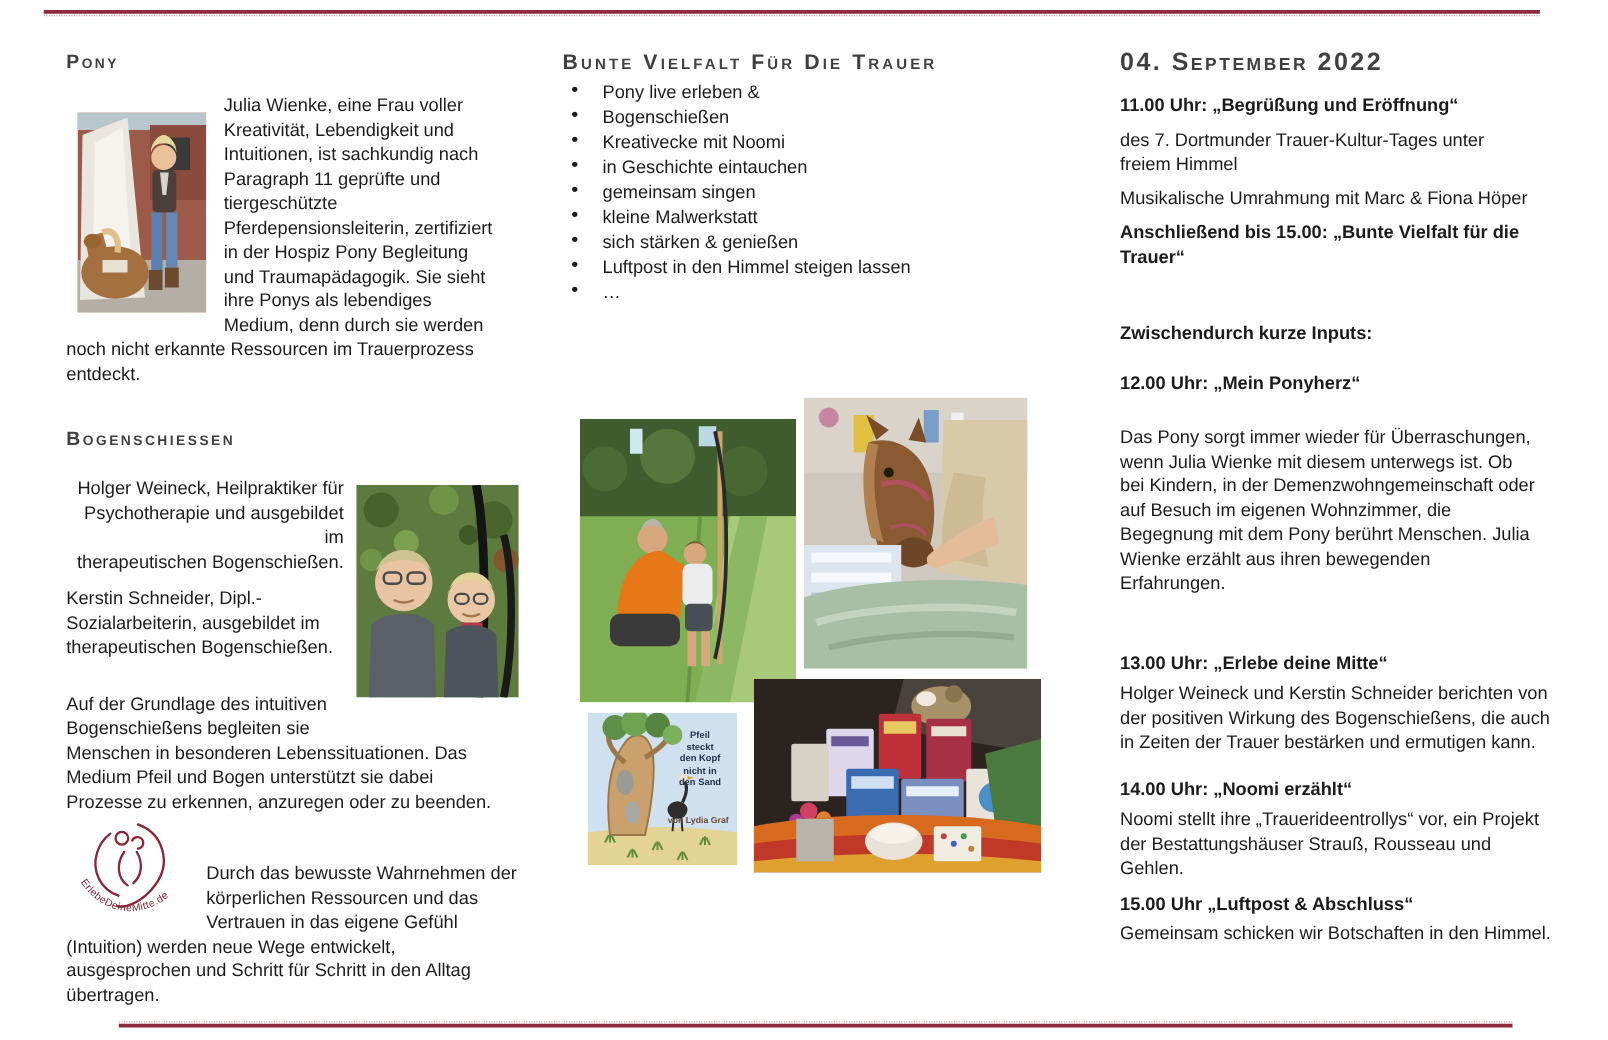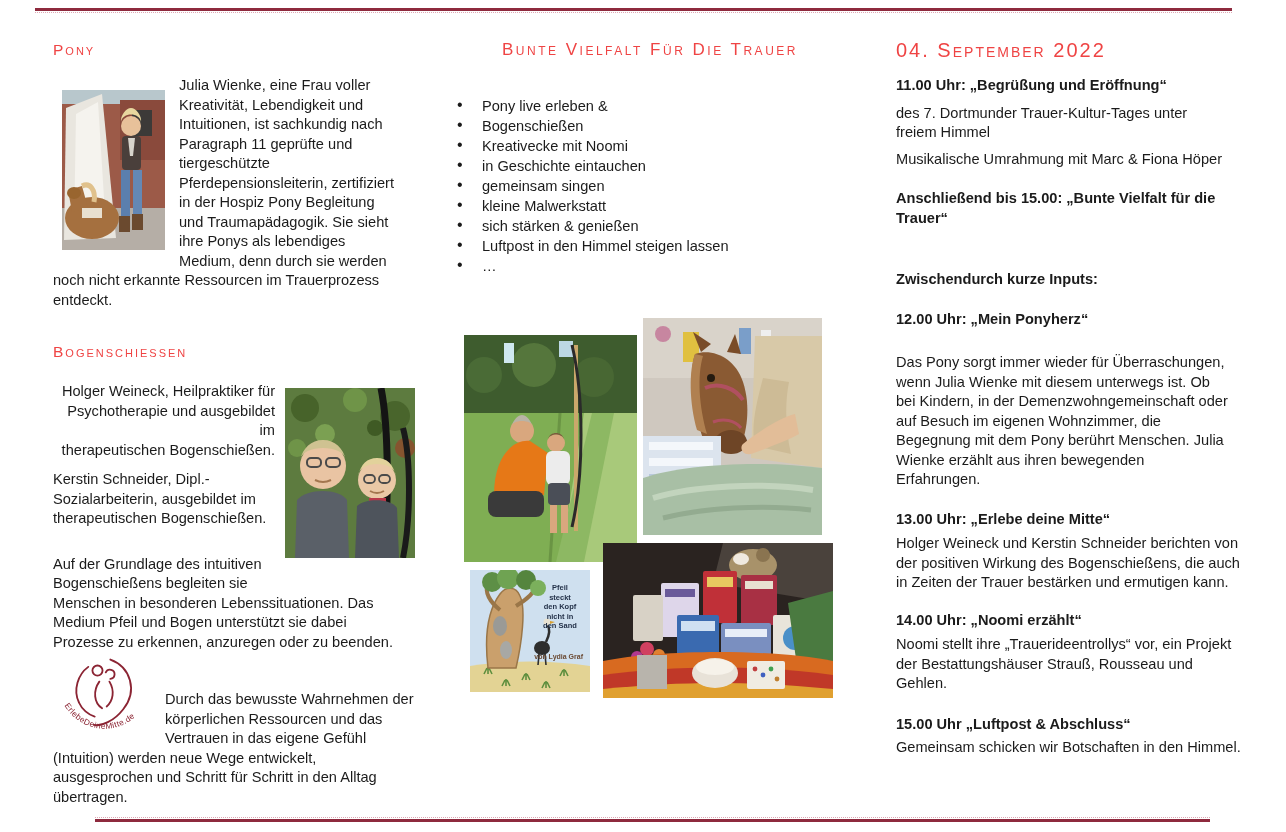--- a/index.html
+++ b/index.html
@@ -9,39 +9,39 @@
     font-family:"Liberation Sans", sans-serif; color:#1b1b1b;
     font-size:14.6px; line-height:19.5px; overflow:hidden;
   }
   
   .rule { position:absolute; }
   .rule .thick { height:3px; background:#8e2a3e; }
   .rule .dotted { height:1px; margin-top:1px; border-top:1px dotted #dfa8b4; }
   .rule-bottom .dotted { margin-top:0; margin-bottom:1px; }
   
   .sc {
-    font-variant:small-caps; font-weight:normal; letter-spacing:2px;
-    font-size:15.5px; line-height:20px; color:#ef4444;
+    font-variant:small-caps; font-weight:bold; letter-spacing:2px;
+    font-size:15.5px; line-height:20px; color:#404040;
   }
   .col-left  { position:absolute; left:53px;  top:36px; width:390px; }
   .col-mid   { position:absolute; left:450px; top:36px; width:400px; }
   .col-right { position:absolute; left:896px; top:36px; width:352px; }
   .ml { white-space:pre-line; }
   
   .h-pony  { margin:4px 0 16px; }
   .julia-img { float:left; width:103px; height:160px; margin:14px 14px 16px 9px; }
   .h-bogen { clear:both; margin:32px 0 20px; }
   .bogen-p1 { margin:0 0 10px;text-align:right; }
   .bogen-p2 { margin:0 0 26px; }
   .couple-img { float:right; width:130px; height:170px; margin:6px 28px 10px 10px; }
   .mitte-block { margin-top:38px; }
   .logo-box { float:left; width:92px; height:92px; margin:-36px 16px 0 4px; }
   
-  .h-mid { text-align:center; font-size:17px; letter-spacing:2.5px; margin:4px 0 0; }
-  .activity-list { list-style:none; margin-top:36px; }
+  .h-mid { font-size:17px; letter-spacing:2.5px; margin:4px 0 0; }
+  .activity-list { list-style:none; margin-top:4px; }
   .activity-list li { position:relative; padding-left:32px; line-height:20px; }
   .activity-list li::before { content:"\2022"; position:absolute; left:7px; top:-1px; font-size:16px; }
   
   .photo { position:absolute; overflow:hidden; }
   .photo svg { display:block; }
   .ph-archery   { left:464px; top:335px; width:173px; height:227px; z-index:1; }
   .ph-ponybed   { left:643px; top:318px; width:179px; height:217px; z-index:1; }
   .ph-materials { left:603px; top:543px; width:230px; height:155px; z-index:2; }
   .ph-book      { left:470px; top:570px; width:120px; height:122px; z-index:2; }
   .book-title {
@@ -323,36 +323,36 @@
 nicht in
 den Sand</div>
     <div class="book-author">von Lydia Graf</div>
   </div>
 
   <div class="col-right">
     <h2 class="sc h-date">04. September 2022</h2>
     <p class="sched ml b" style="margin-bottom:8px">11.00 Uhr: „Begrüßung und Eröffnung“</p>
     <p class="sched ml" style="margin-bottom:7px">des 7. Dortmunder Trauer-Kultur-Tages unter
 freiem Himmel</p>
-    <p class="sched ml" style="margin-bottom:20px">Musikalische Umrahmung mit Marc &amp; Fiona Höper</p>
+    <p class="sched ml" style="margin-bottom:8px">Musikalische Umrahmung mit Marc &amp; Fiona Höper</p>
     <p class="sched ml b" style="margin-bottom:42px">Anschließend bis 15.00: „Bunte Vielfalt für die
 Trauer“</p>
     <p class="sched ml b" style="margin-bottom:20px">Zwischendurch kurze Inputs:</p>
     <p class="sched ml b" style="margin-bottom:24px">12.00 Uhr: „Mein Ponyherz“</p>
-    <p class="sched ml" style="margin-bottom:20px">Das Pony sorgt immer wieder für Überraschungen,
+    <p class="sched ml" style="margin-bottom:44px">Das Pony sorgt immer wieder für Überraschungen,
 wenn Julia Wienke mit diesem unterwegs ist. Ob
 bei Kindern, in der Demenzwohngemeinschaft oder
 auf Besuch im eigenen Wohnzimmer, die
 Begegnung mit dem Pony berührt Menschen. Julia
 Wienke erzählt aus ihren bewegenden
 Erfahrungen.</p>
     <p class="sched ml b" style="margin-bottom:5px">13.00 Uhr: „Erlebe deine Mitte“</p>
     <p class="sched ml" style="margin-bottom:18px">Holger Weineck und Kerstin Schneider berichten von
 der positiven Wirkung des Bogenschießens, die auch
 in Zeiten der Trauer bestärken und ermutigen kann.</p>
     <p class="sched ml b" style="margin-bottom:5px">14.00 Uhr: „Noomi erzählt“</p>
-    <p class="sched ml" style="margin-bottom:21px">Noomi stellt ihre „Trauerideentrollys“ vor, ein Projekt
+    <p class="sched ml" style="margin-bottom:9px">Noomi stellt ihre „Trauerideentrollys“ vor, ein Projekt
 der Bestattungshäuser Strauß, Rousseau und Gehlen.</p>
     <p class="sched ml b" style="margin-bottom:4px">15.00 Uhr „Luftpost &amp; Abschluss“</p>
     <p class="sched ml">Gemeinsam schicken wir Botschaften in den Himmel.</p>
   </div>
 
 </div>
 
 </body></html>

